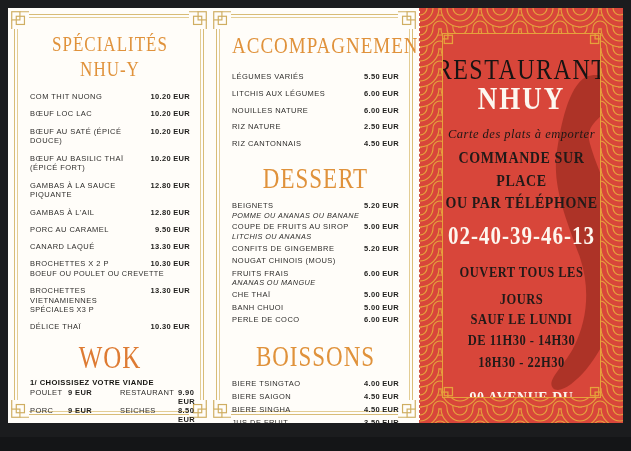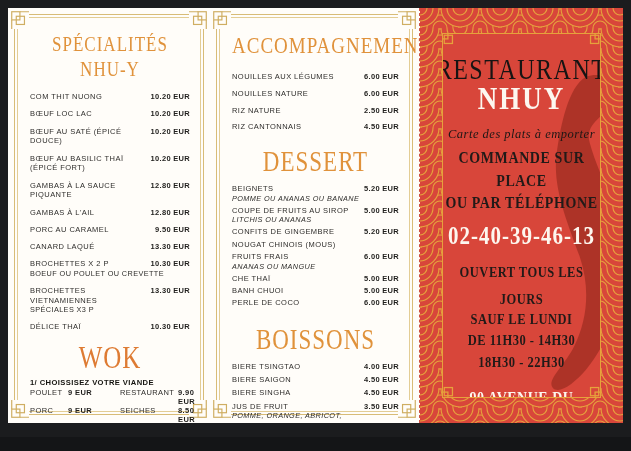--- a/index.html
+++ b/index.html
@@ -267,24 +267,30 @@
               <rect x="8" y="8" width="9" height="9"></rect>
               <path d="M12 3 H22 M3 12 V22"></path>
             </g>
           </svg>
         </div>
     </div>
     <div class="content">
       <div class="sec-title ac-title">ACCOMPAGNEMENTS</div>
       <div class="mid-list">
 
-
-          <div class="item">
-            <div class="row">
-              <span class="nm">NOUILLES AUX LÉGUMES</span>
+          <div class="item">
+            <div class="row">
+              <span class="nm">LÉGUMES VARIÉS</span>
+              <span class="pr">5.50 EUR</span>
+            </div>
+          </div>
+
+          <div class="item">
+            <div class="row">
+              <span class="nm">LITCHIS AUX LÉGUMES</span>
               <span class="pr">6.00 EUR</span>
             </div>
           </div>
 
           <div class="item">
             <div class="row">
               <span class="nm">NOUILLES NATURE</span>
               <span class="pr">6.00 EUR</span>
             </div>
           </div>

